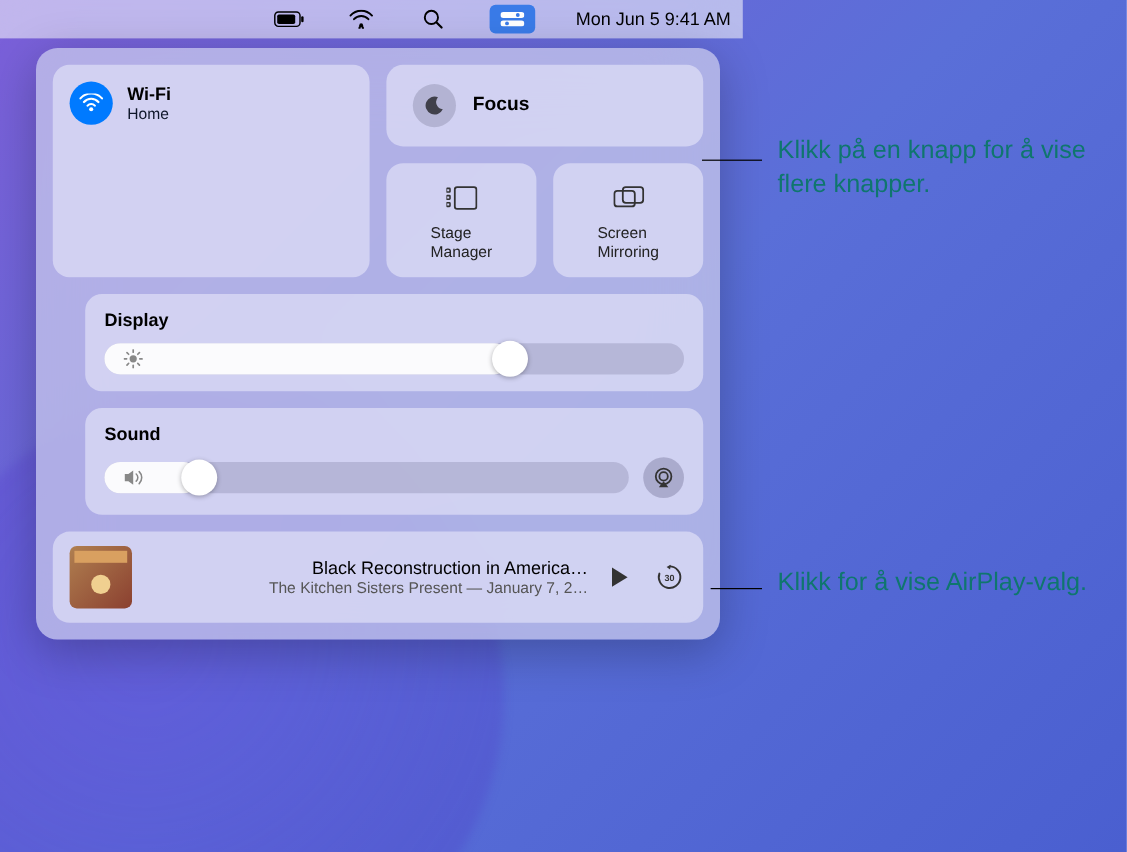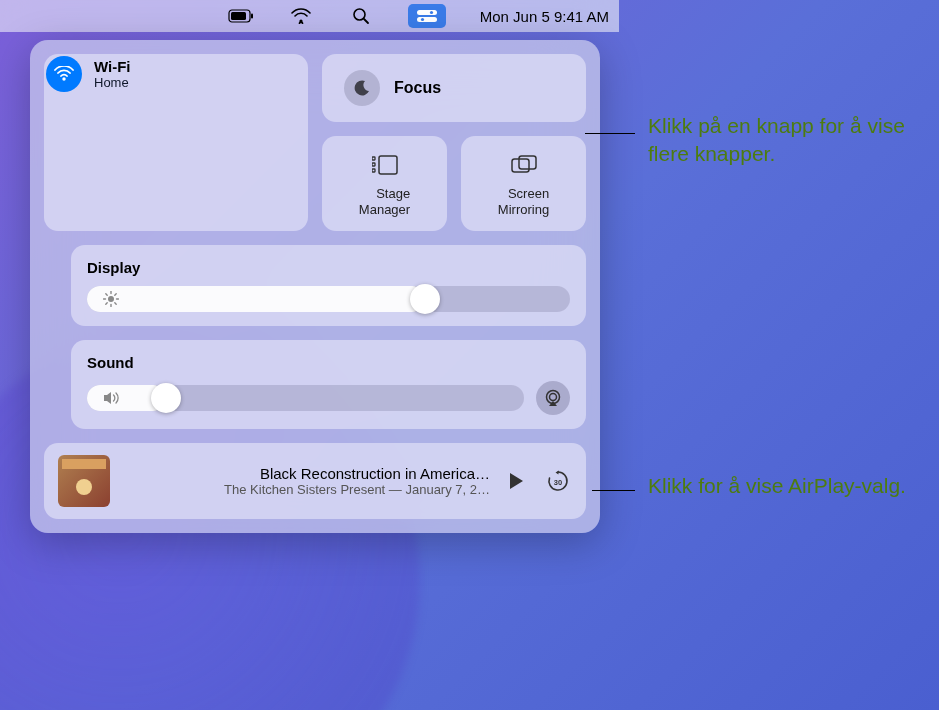--- a/index.html
+++ b/index.html
@@ -63,21 +63,21 @@
     padding: 12px 14px;
     flex: 1;
   }
   
   
   .tile.connectivity {
     flex: 0 0 264px;
     display: flex;
     flex-direction: column;
     gap: 14px;
-    padding: 2px;
+    padding: 14px;
   }
   .conn-item {
     display: flex;
     align-items: center;
     gap: 12px;
   }
   .conn-icon {
     width: 36px;
     height: 36px;
     border-radius: 50%;
@@ -113,21 +113,21 @@
   
   .bottom-pair { display: flex; gap: 14px; }
   .tile.small {
     flex: 1;
     display: flex;
     flex-direction: column;
     align-items: center;
     justify-content: center;
     gap: 6px;
     padding: 14px 8px;
-    text-align: right;
+    text-align: left;
   }
   .tile.small .small-icon { width: 30px; height: 30px; display: flex; align-items: center; justify-content: center; }
   .tile.small .small-label { font-size: 13px; color: #222; line-height: 1.2; white-space: pre-line; }
   
   
   .tile.slider { padding: 14px 16px; margin-left: 27px; }
   .slider-label { font-size: 15px; font-weight: 600; margin-bottom: 10px; }
   .slider-row { display: flex; align-items: center; gap: 12px; }
   .slider-track {
     flex: 1;
@@ -206,21 +206,21 @@
   .np-text { flex: 1; min-width: 0; }
   .np-title { font-size: 15px; font-weight: 500; white-space: nowrap; overflow: hidden; text-overflow: ellipsis; }
   .np-sub { font-size: 13px; color: #555; white-space: nowrap; overflow: hidden; text-overflow: ellipsis; }
   .np-controls { display: flex; gap: 14px; align-items: center; }
   .np-btn { width: 28px; height: 28px; display: flex; align-items: center; justify-content: center; }
   
   
   .callout {
     position: absolute;
     font-size: 21px;
-    color: #4d7c0f;
+    color: #0f766e;
     line-height: 1.35;
     max-width: 270px;
   }
   .callout-line {
     position: absolute;
     height: 1px;
     background: #000;
   }
   
   

